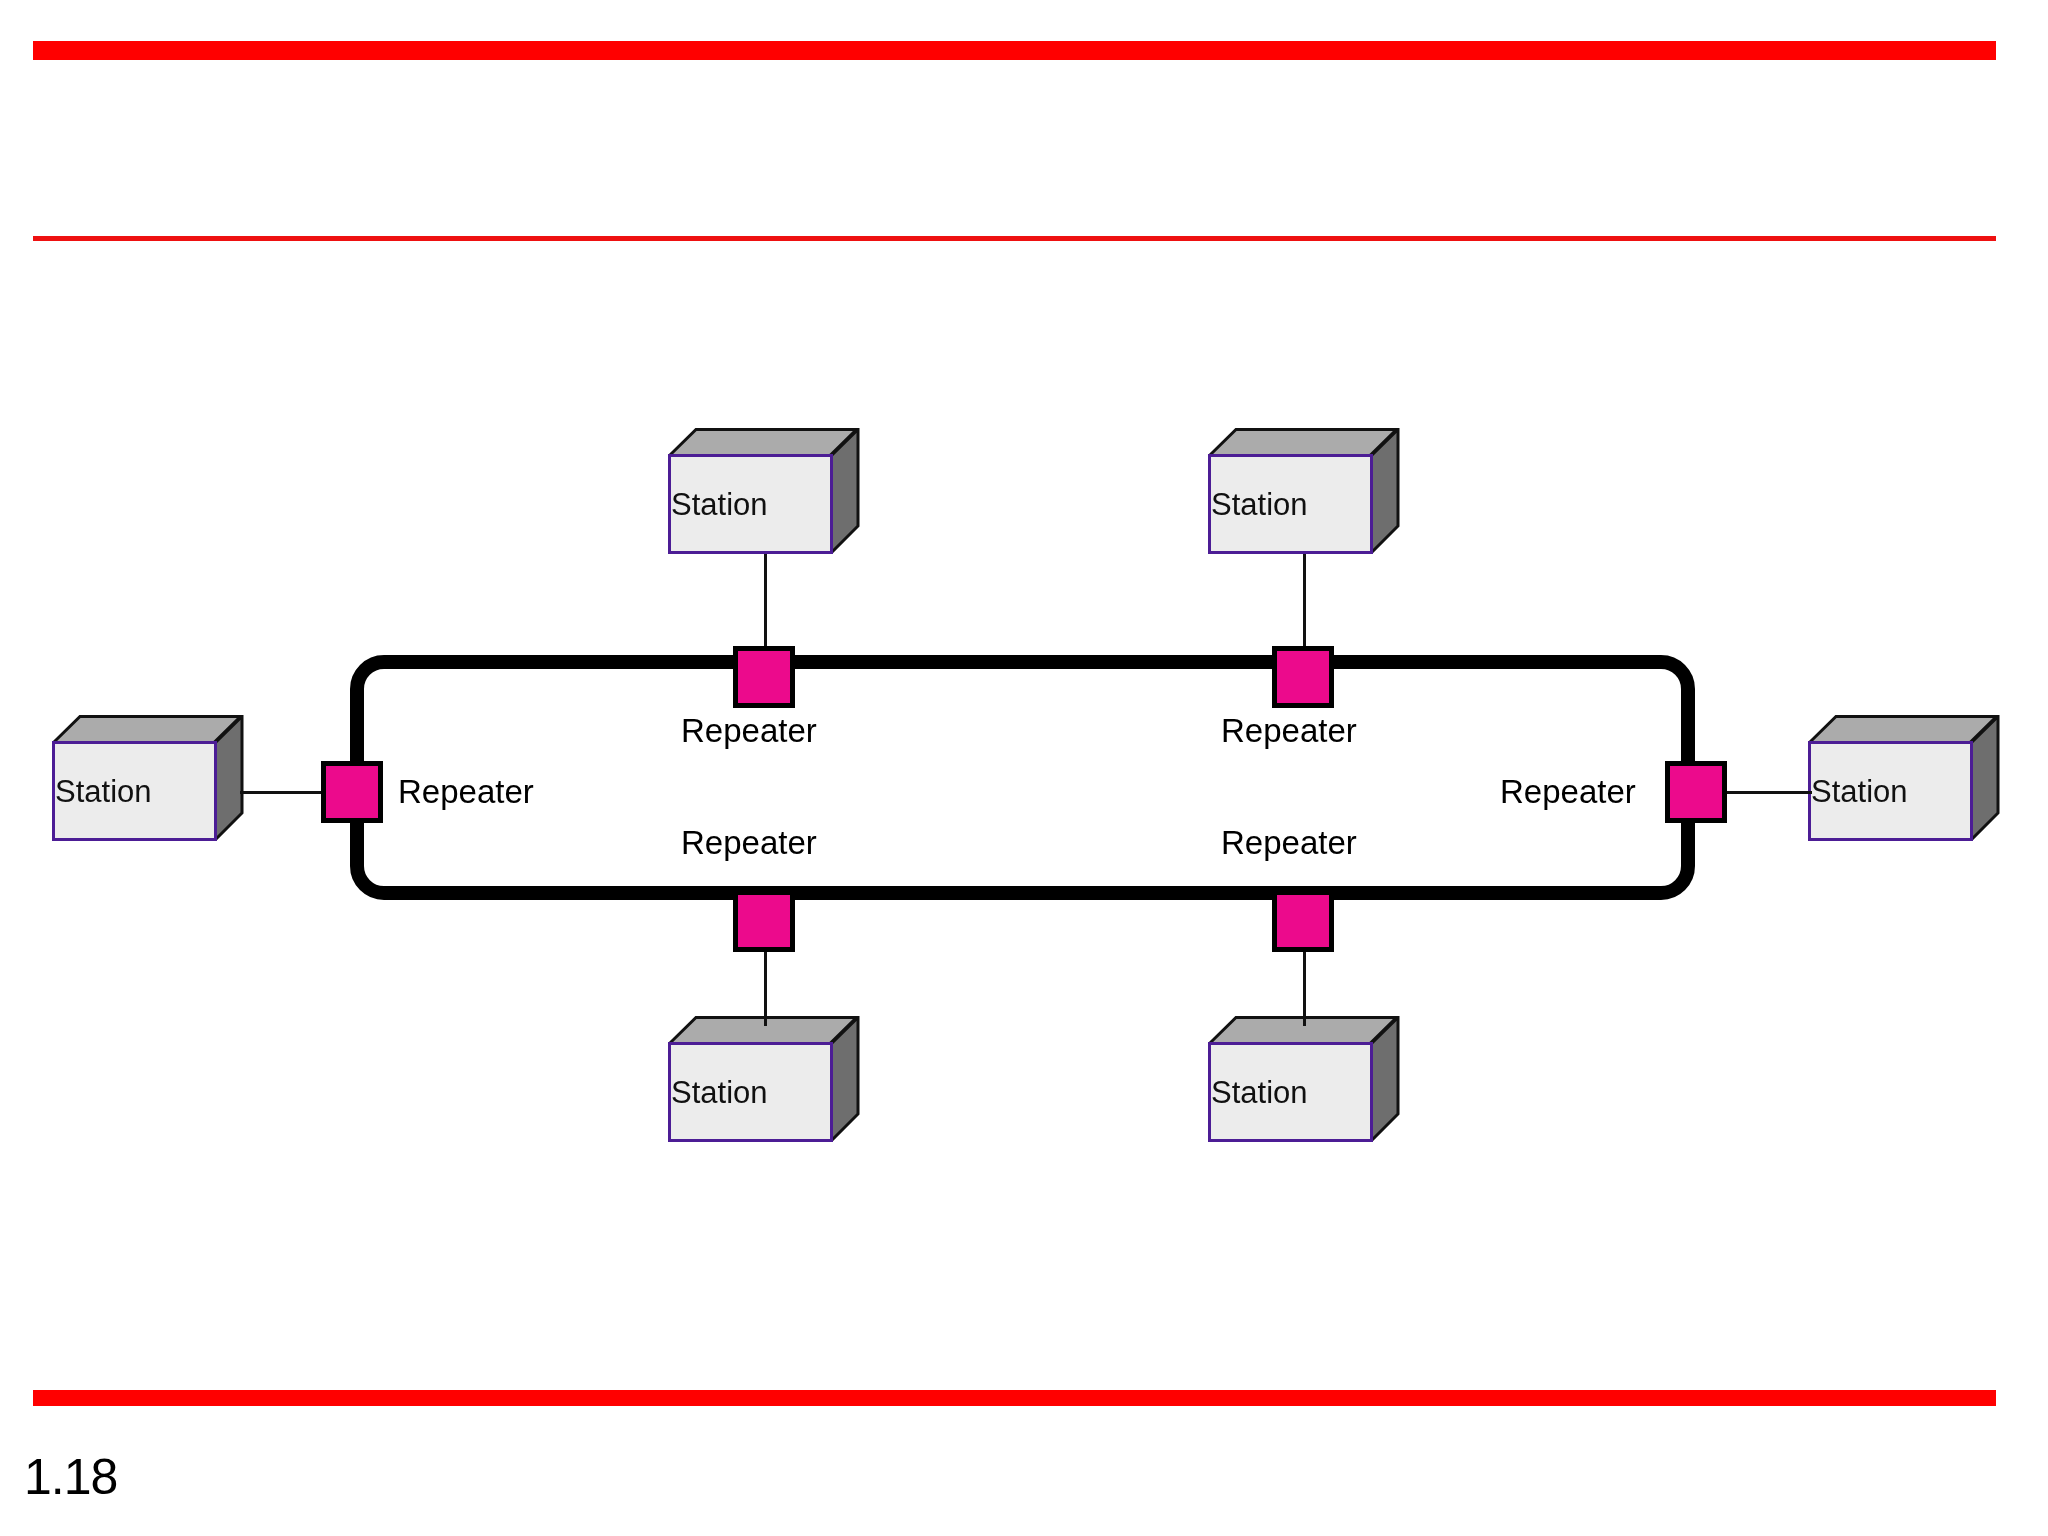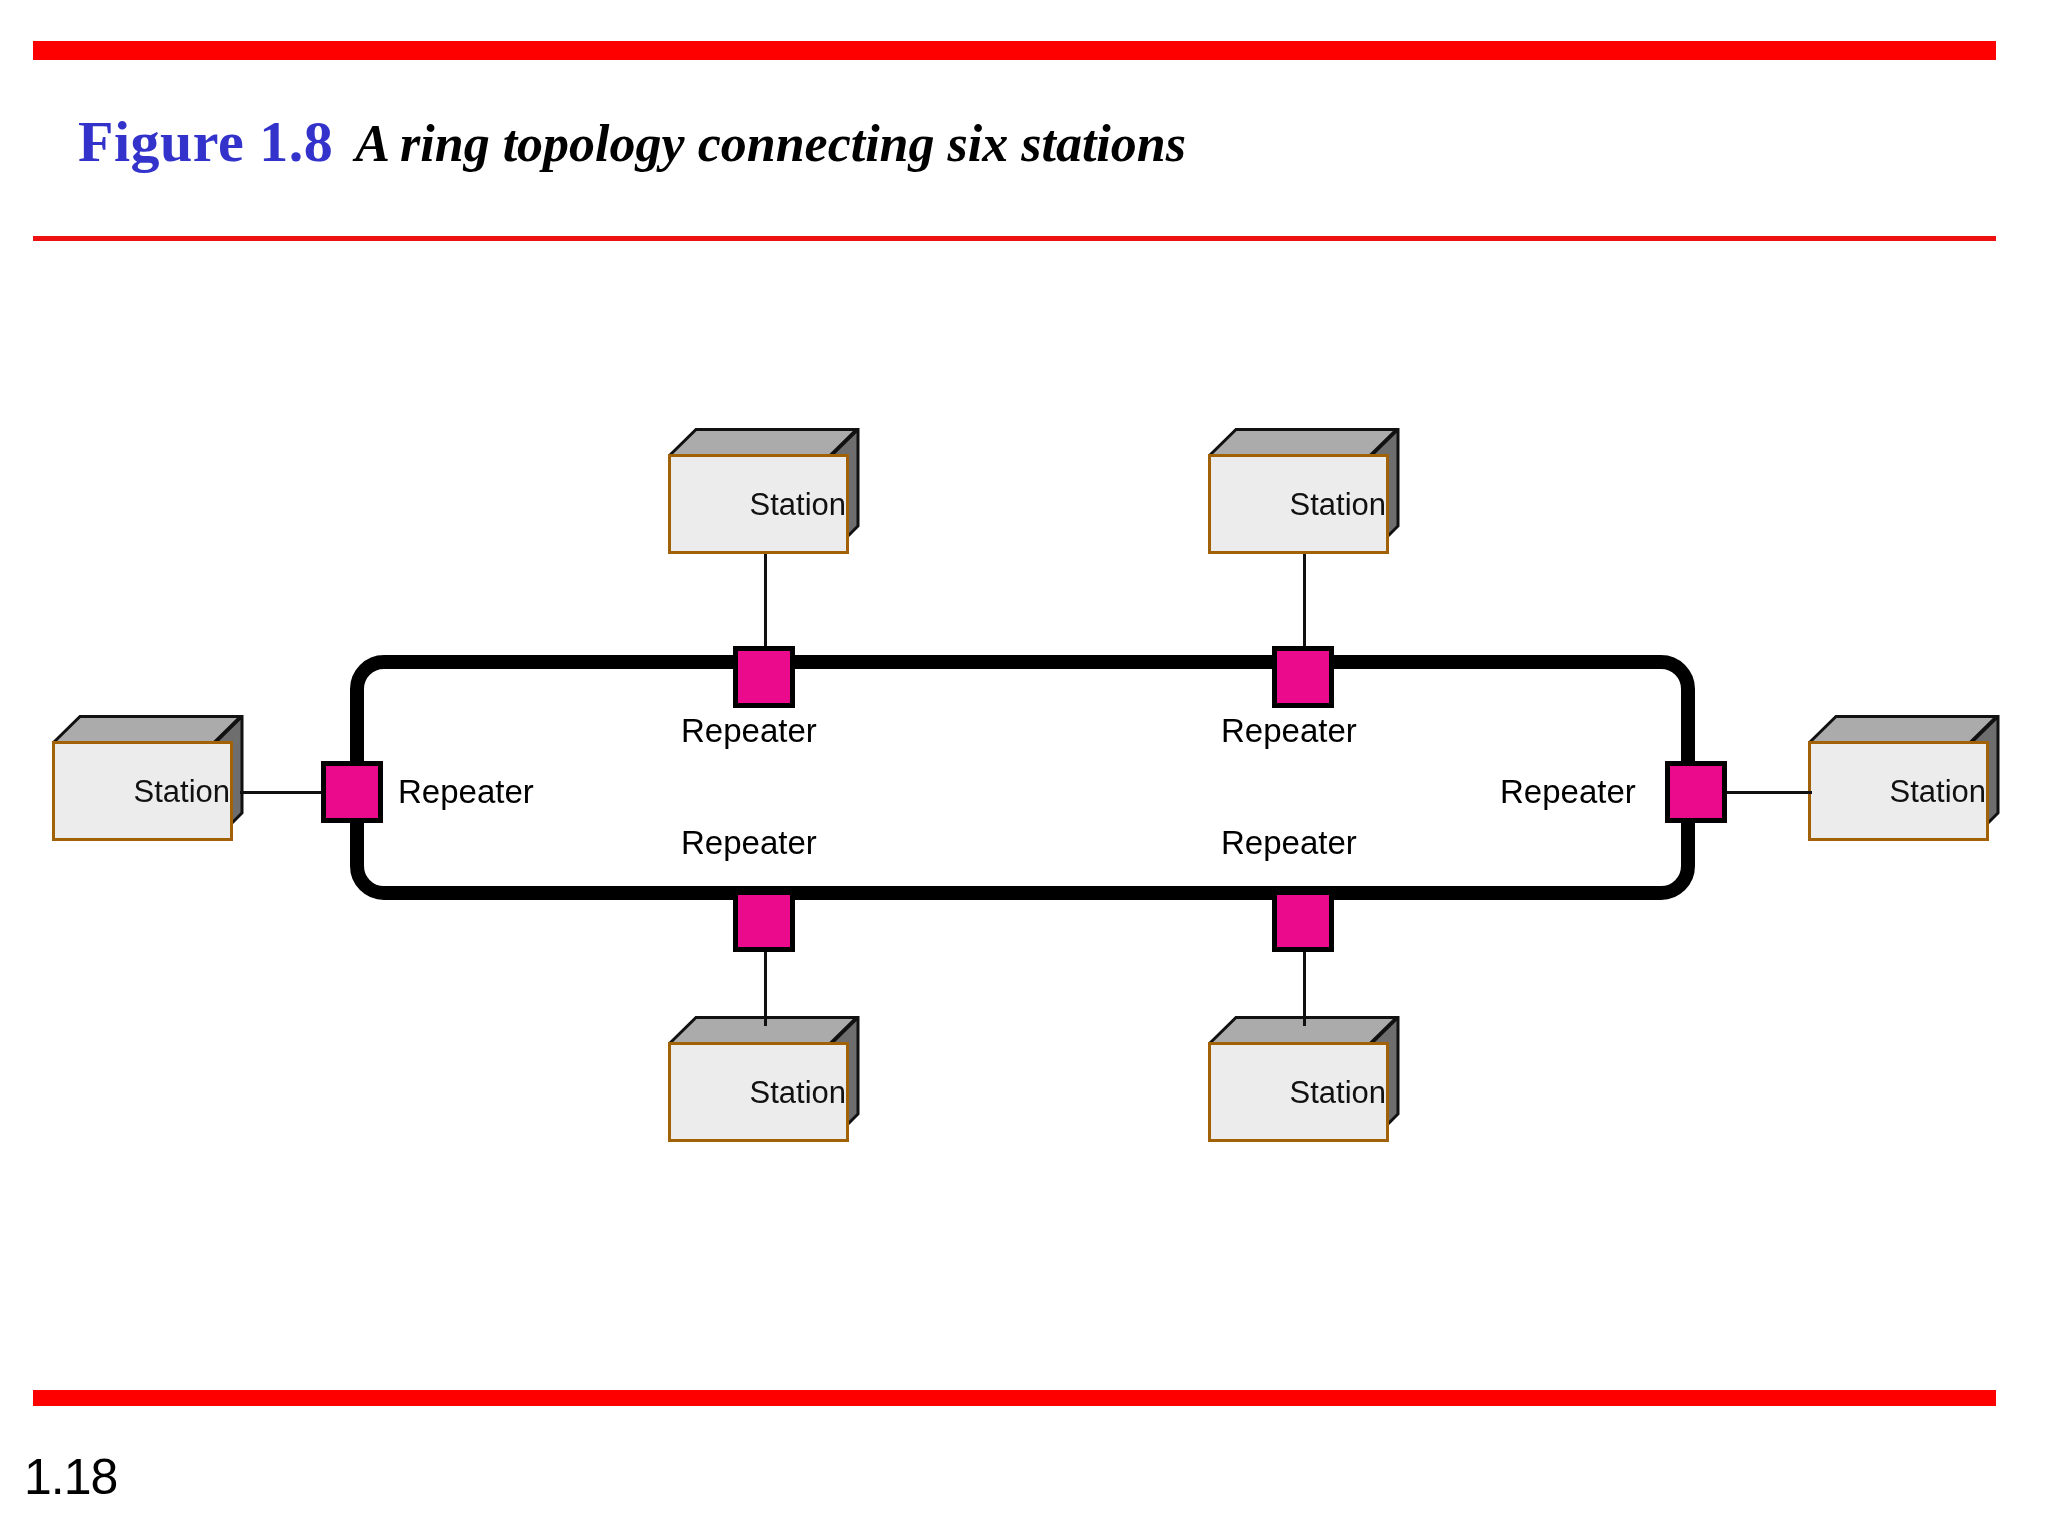--- a/index.html
+++ b/index.html
@@ -102,28 +102,28 @@
   
   .station {
     position: absolute;
     width: 190px;
     height: 126px;
   }
   .station .face {
     position: absolute;
     left: 0;
     top: 26px;
-    width: 181px;
+    width: 165px;
     height: 100px;
     background: #ECECEC;
-    border: 3px solid #a16207;
+    border: 3px solid #4c1d95;
     box-sizing: border-box;
     display: flex;
     align-items: center;
-    justify-content: flex-end;
+    justify-content: flex-start;
   }
   .station .face span {
     font-family: "Liberation Sans", sans-serif;
     font-size: 31px;
     color: #111111;
     line-height: 1;
   }
   .station .top {
     position: absolute;
     left: 0;
@@ -176,23 +176,20 @@
 </style>
 </head>
 <body>
 
 <div id="slide">
 
   <div class="rule-top"></div>
   <div class="rule-thin"></div>
   <div class="rule-bottom"></div>
 
-  <div class="heading">
-    <span class="fig-no">Figure 1.8</span><span class="fig-title">A ring topology connecting six stations</span>
-  </div>
 
   <div class="page-no">1.18</div>
 
   <div class="diagram">
 
     <div class="ring"></div>
 
     <div class="station" style="left:668px; top:428px;">
       <svg class="top" viewBox="0 0 190 29" preserveAspectRatio="none">
         <polygon points="1.5,27.5 28,1.5 188.5,1.5 162,27.5" fill="#ABABAB" stroke="#111111" stroke-width="3"></polygon>

